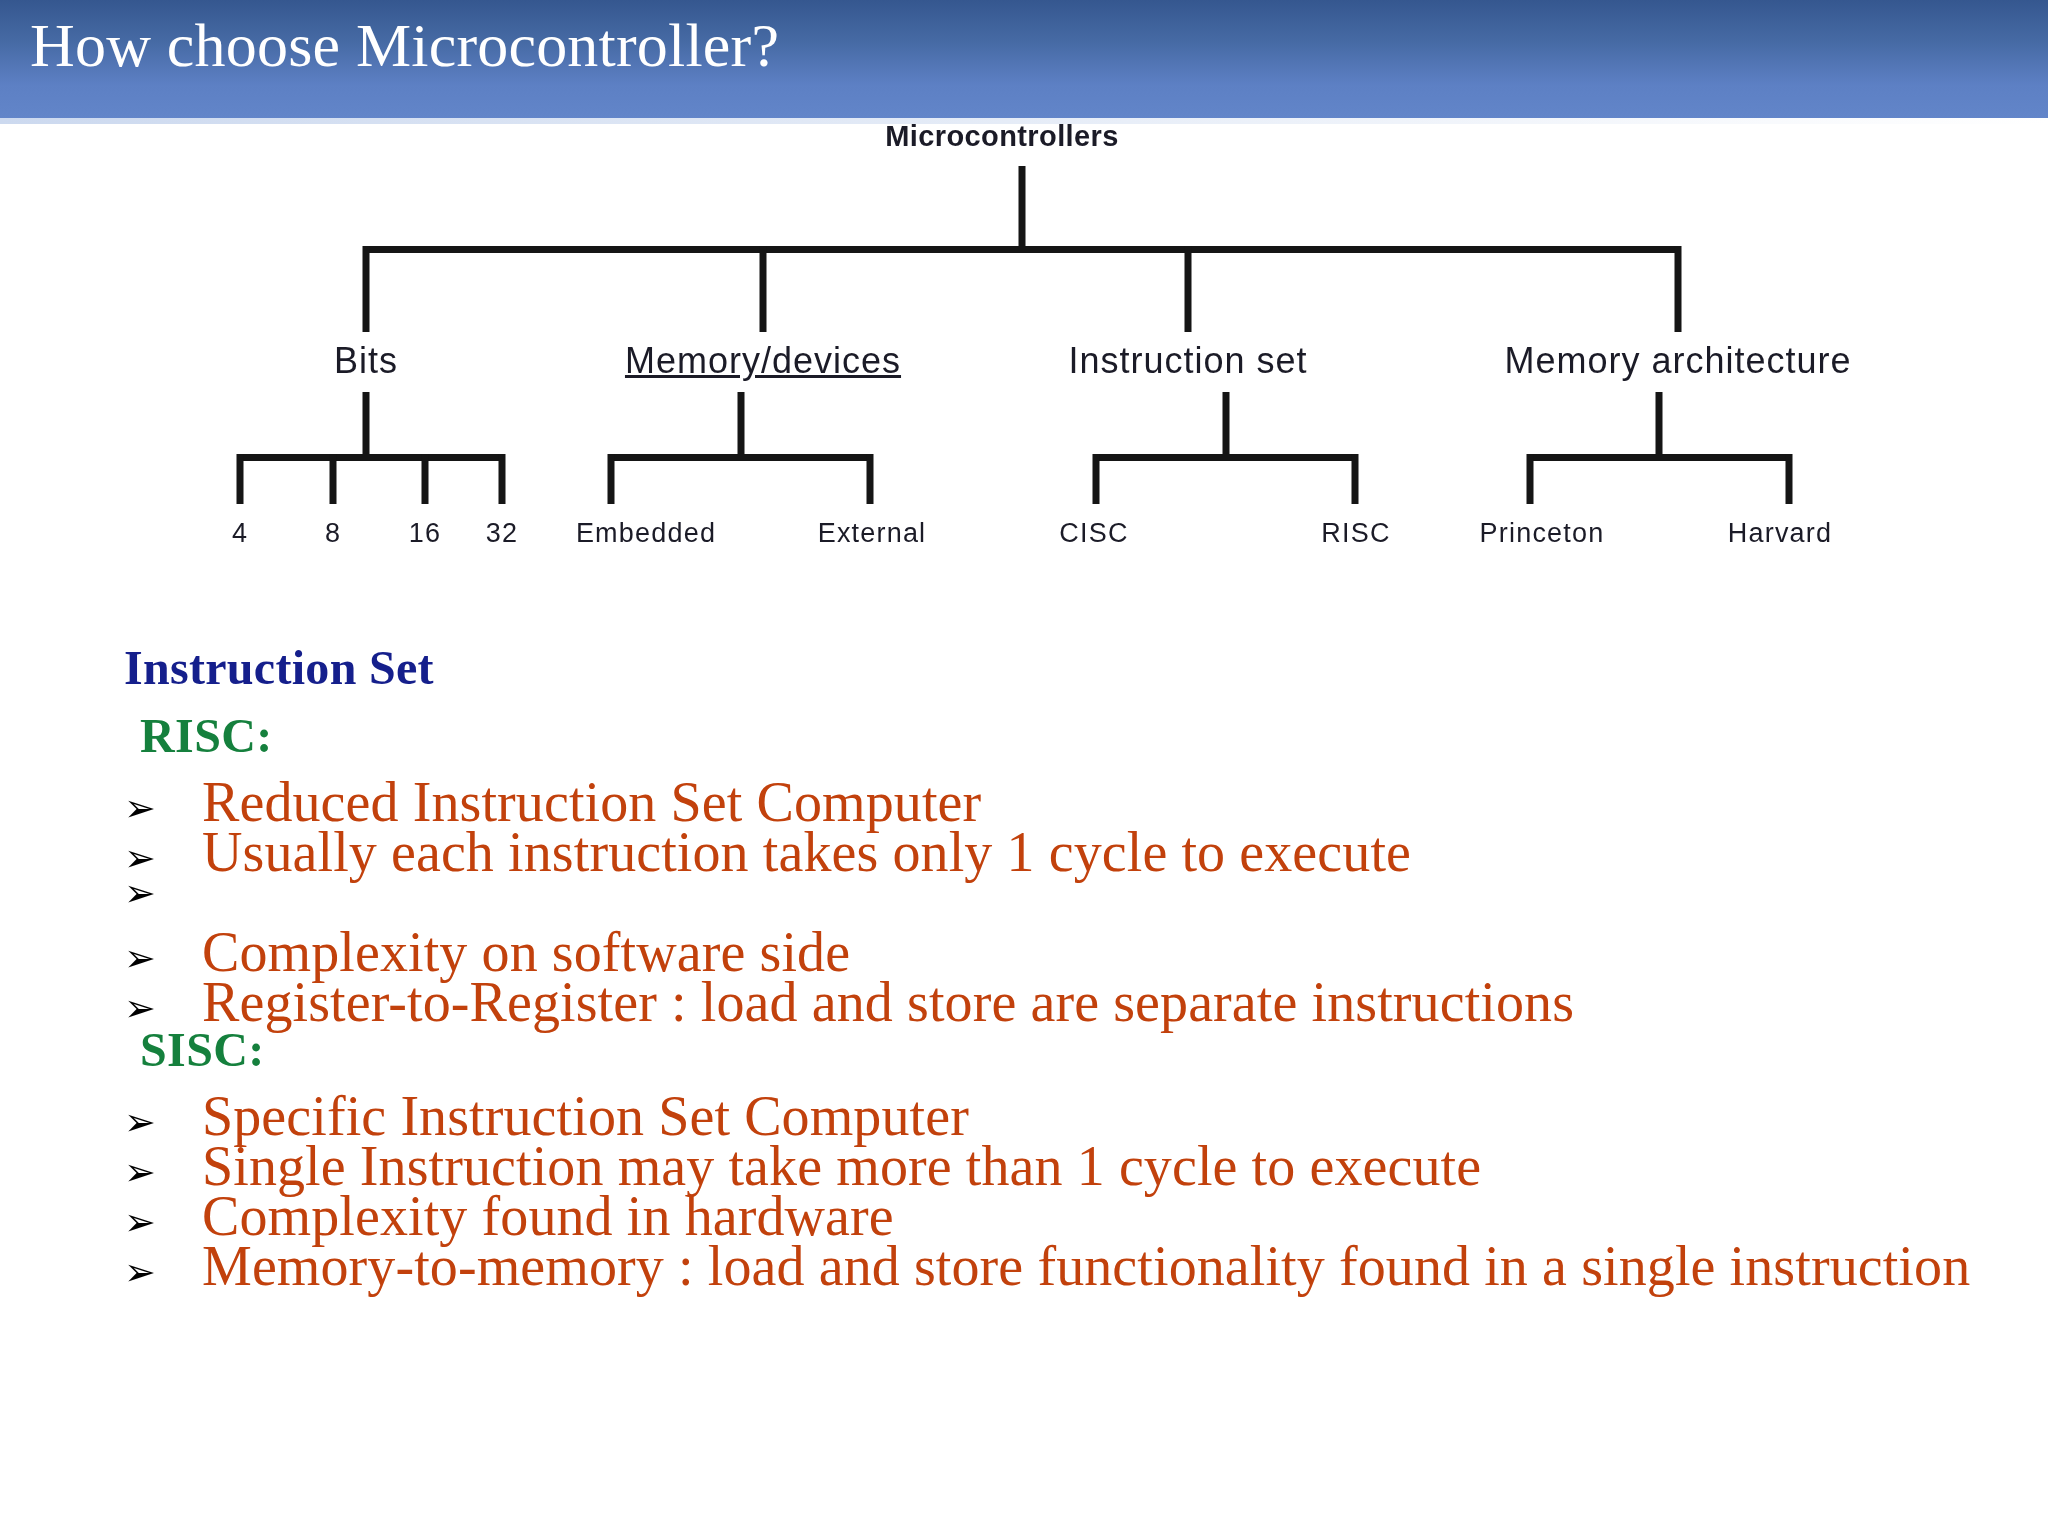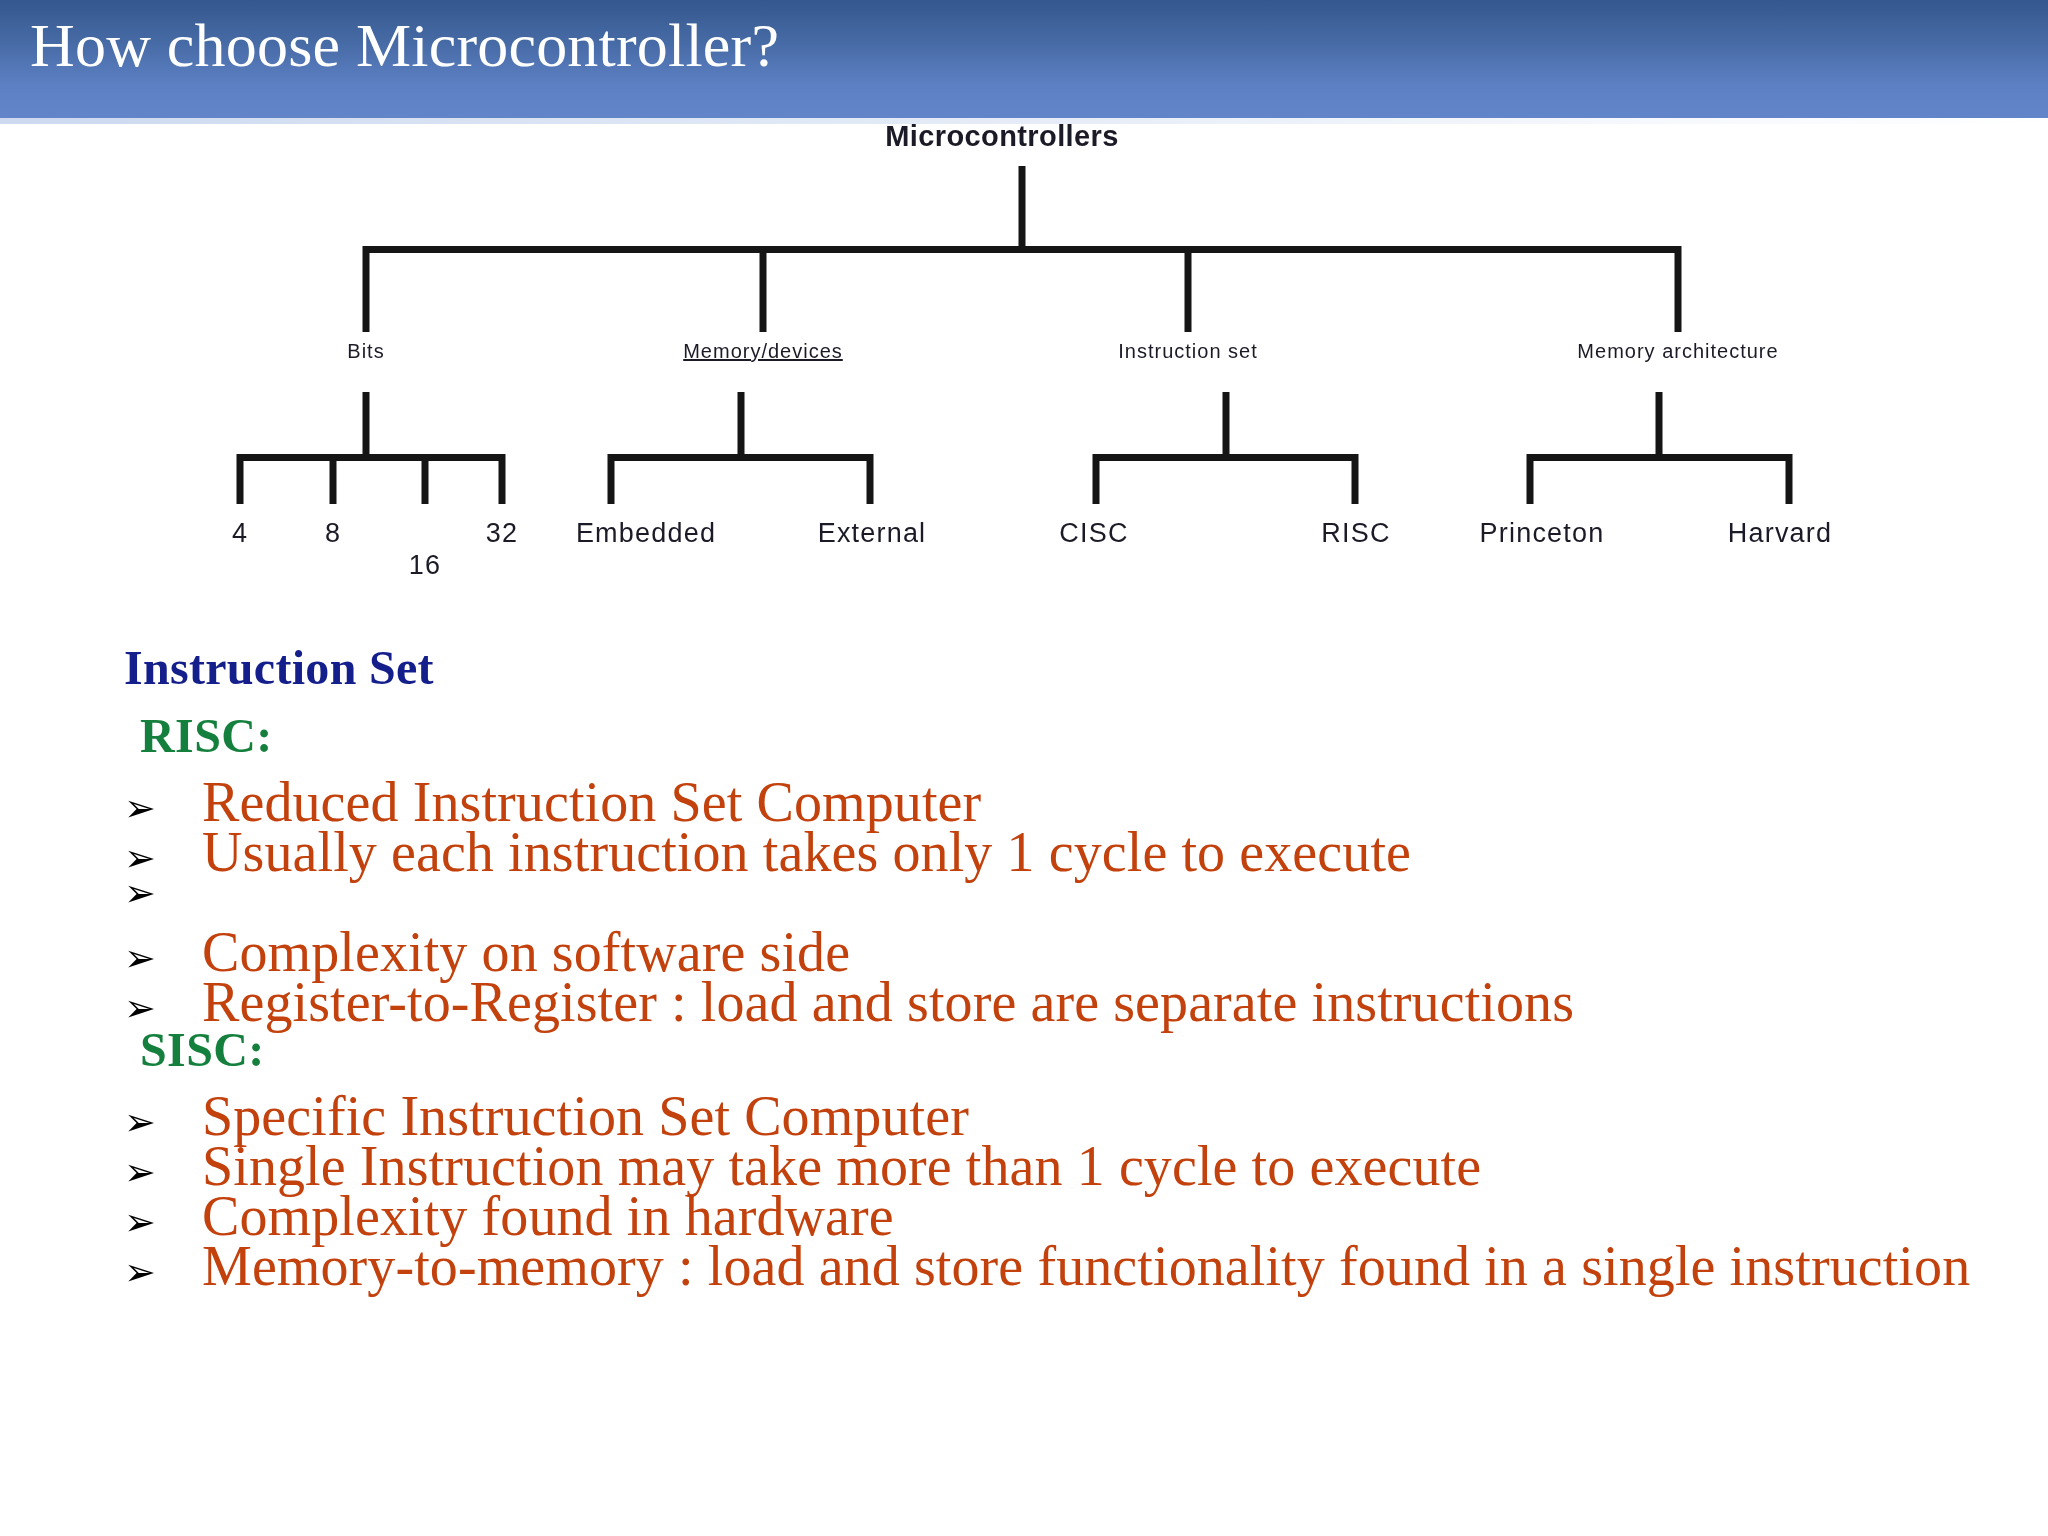--- a/index.html
+++ b/index.html
@@ -58,21 +58,21 @@
     color: #1b1b27;
     white-space: nowrap;
     transform: translateX(-50%);
   }
   .tnode.root {
     font-weight: bold;
     font-size: 29px;
     letter-spacing: 0.4px;
   }
   .tnode.lvl1 {
-    font-size: 20px;
+    font-size: 36px;
     letter-spacing: 1.0px;
     text-align: right;
   }
   .tnode.leaf {
     font-size: 27px;
     letter-spacing: 1.2px;
   }
   .vline {
     position: absolute;
     width: 7px;
@@ -162,21 +162,21 @@
   <div class="tnode lvl1" style="left:1678px; top:216px;">Memory architecture</div>
 
   <div class="vline" style="left:366px; top:268px; height:66px;"></div>
   <div class="hline" style="left:237px; top:330px; width:268px;"></div>
   <div class="vline" style="left:240px; top:330px; height:50px;"></div>
   <div class="vline" style="left:333px; top:330px; height:50px;"></div>
   <div class="vline" style="left:425px; top:330px; height:50px;"></div>
   <div class="vline" style="left:502px; top:330px; height:50px;"></div>
   <div class="tnode leaf" style="left:240px; top:394px;">4</div>
   <div class="tnode leaf" style="left:333px; top:394px;">8</div>
-  <div class="tnode leaf" style="left:425px; top:394px;margin-top:32px;">16</div>
+  <div class="tnode leaf" style="left:425px; top:394px;">16</div>
   <div class="tnode leaf" style="left:502px; top:394px;">32</div>
 
   <div class="vline" style="left:741px; top:268px; height:66px;"></div>
   <div class="hline" style="left:608px; top:330px; width:265px;"></div>
   <div class="vline" style="left:611px; top:330px; height:50px;"></div>
   <div class="vline" style="left:870px; top:330px; height:50px;"></div>
   <div class="tnode leaf" style="left:646px; top:394px;">Embedded</div>
   <div class="tnode leaf" style="left:872px; top:394px;">External</div>
 
   <div class="vline" style="left:1226px; top:268px; height:66px;"></div>

